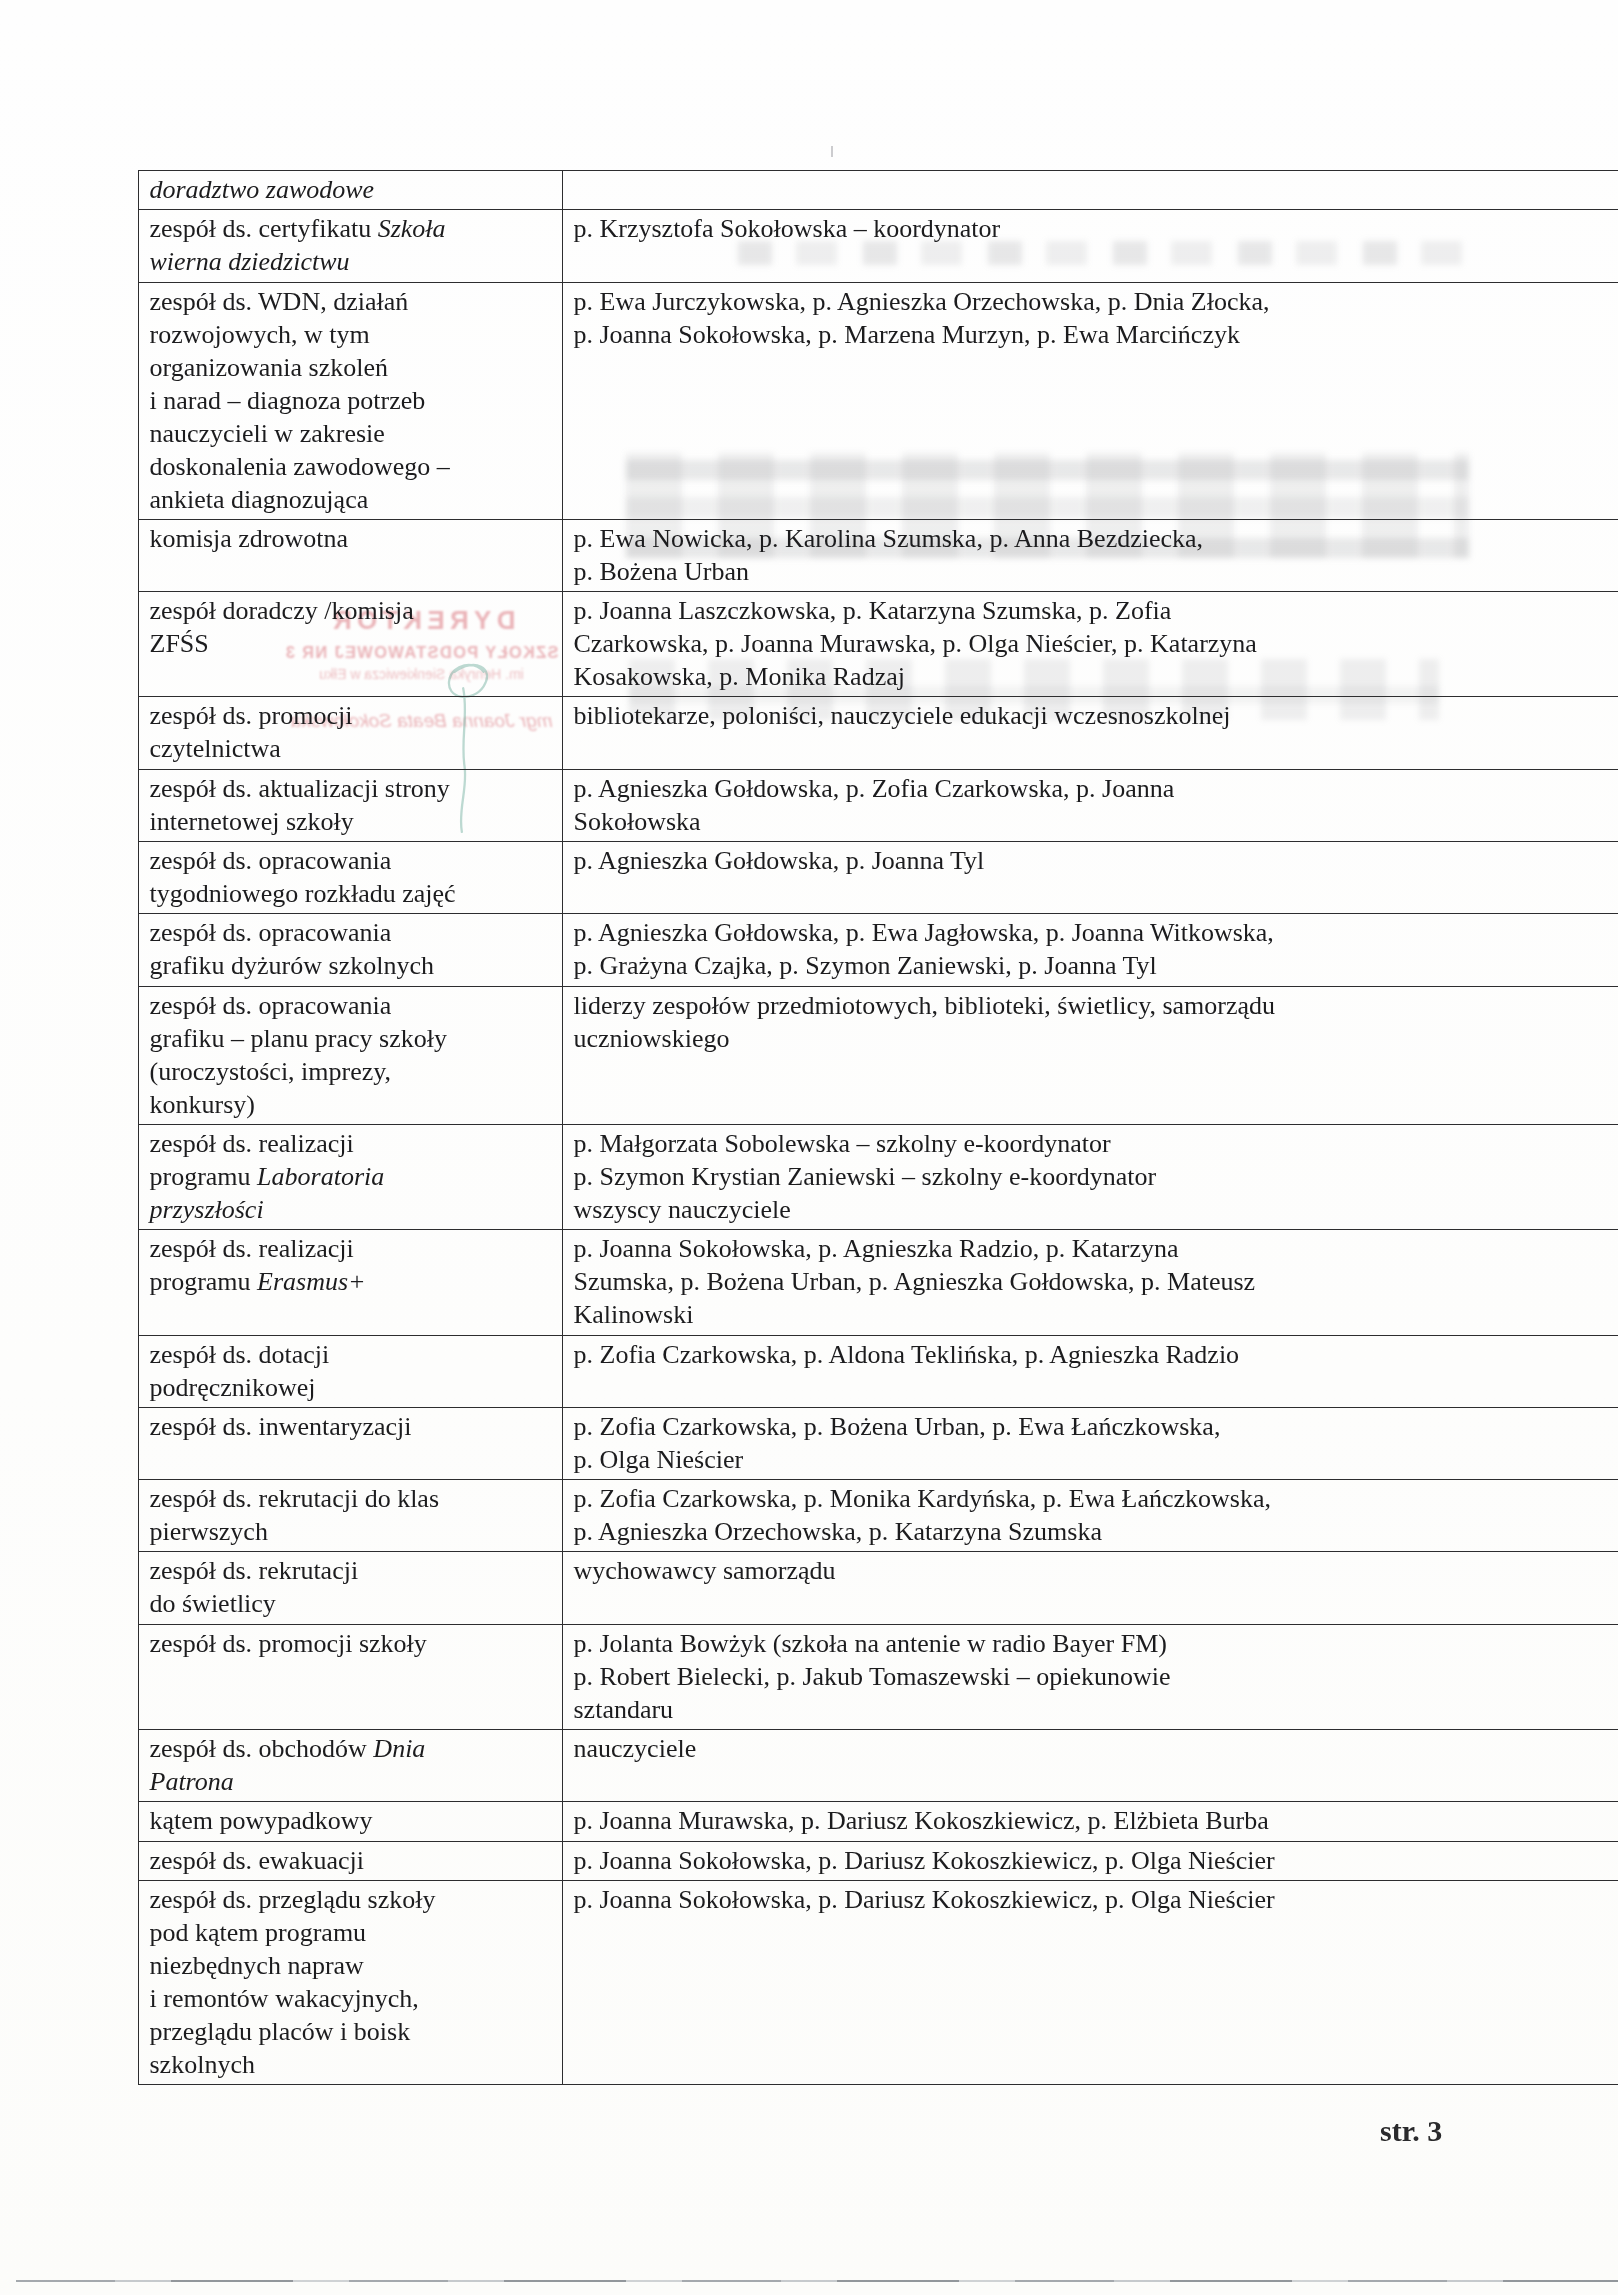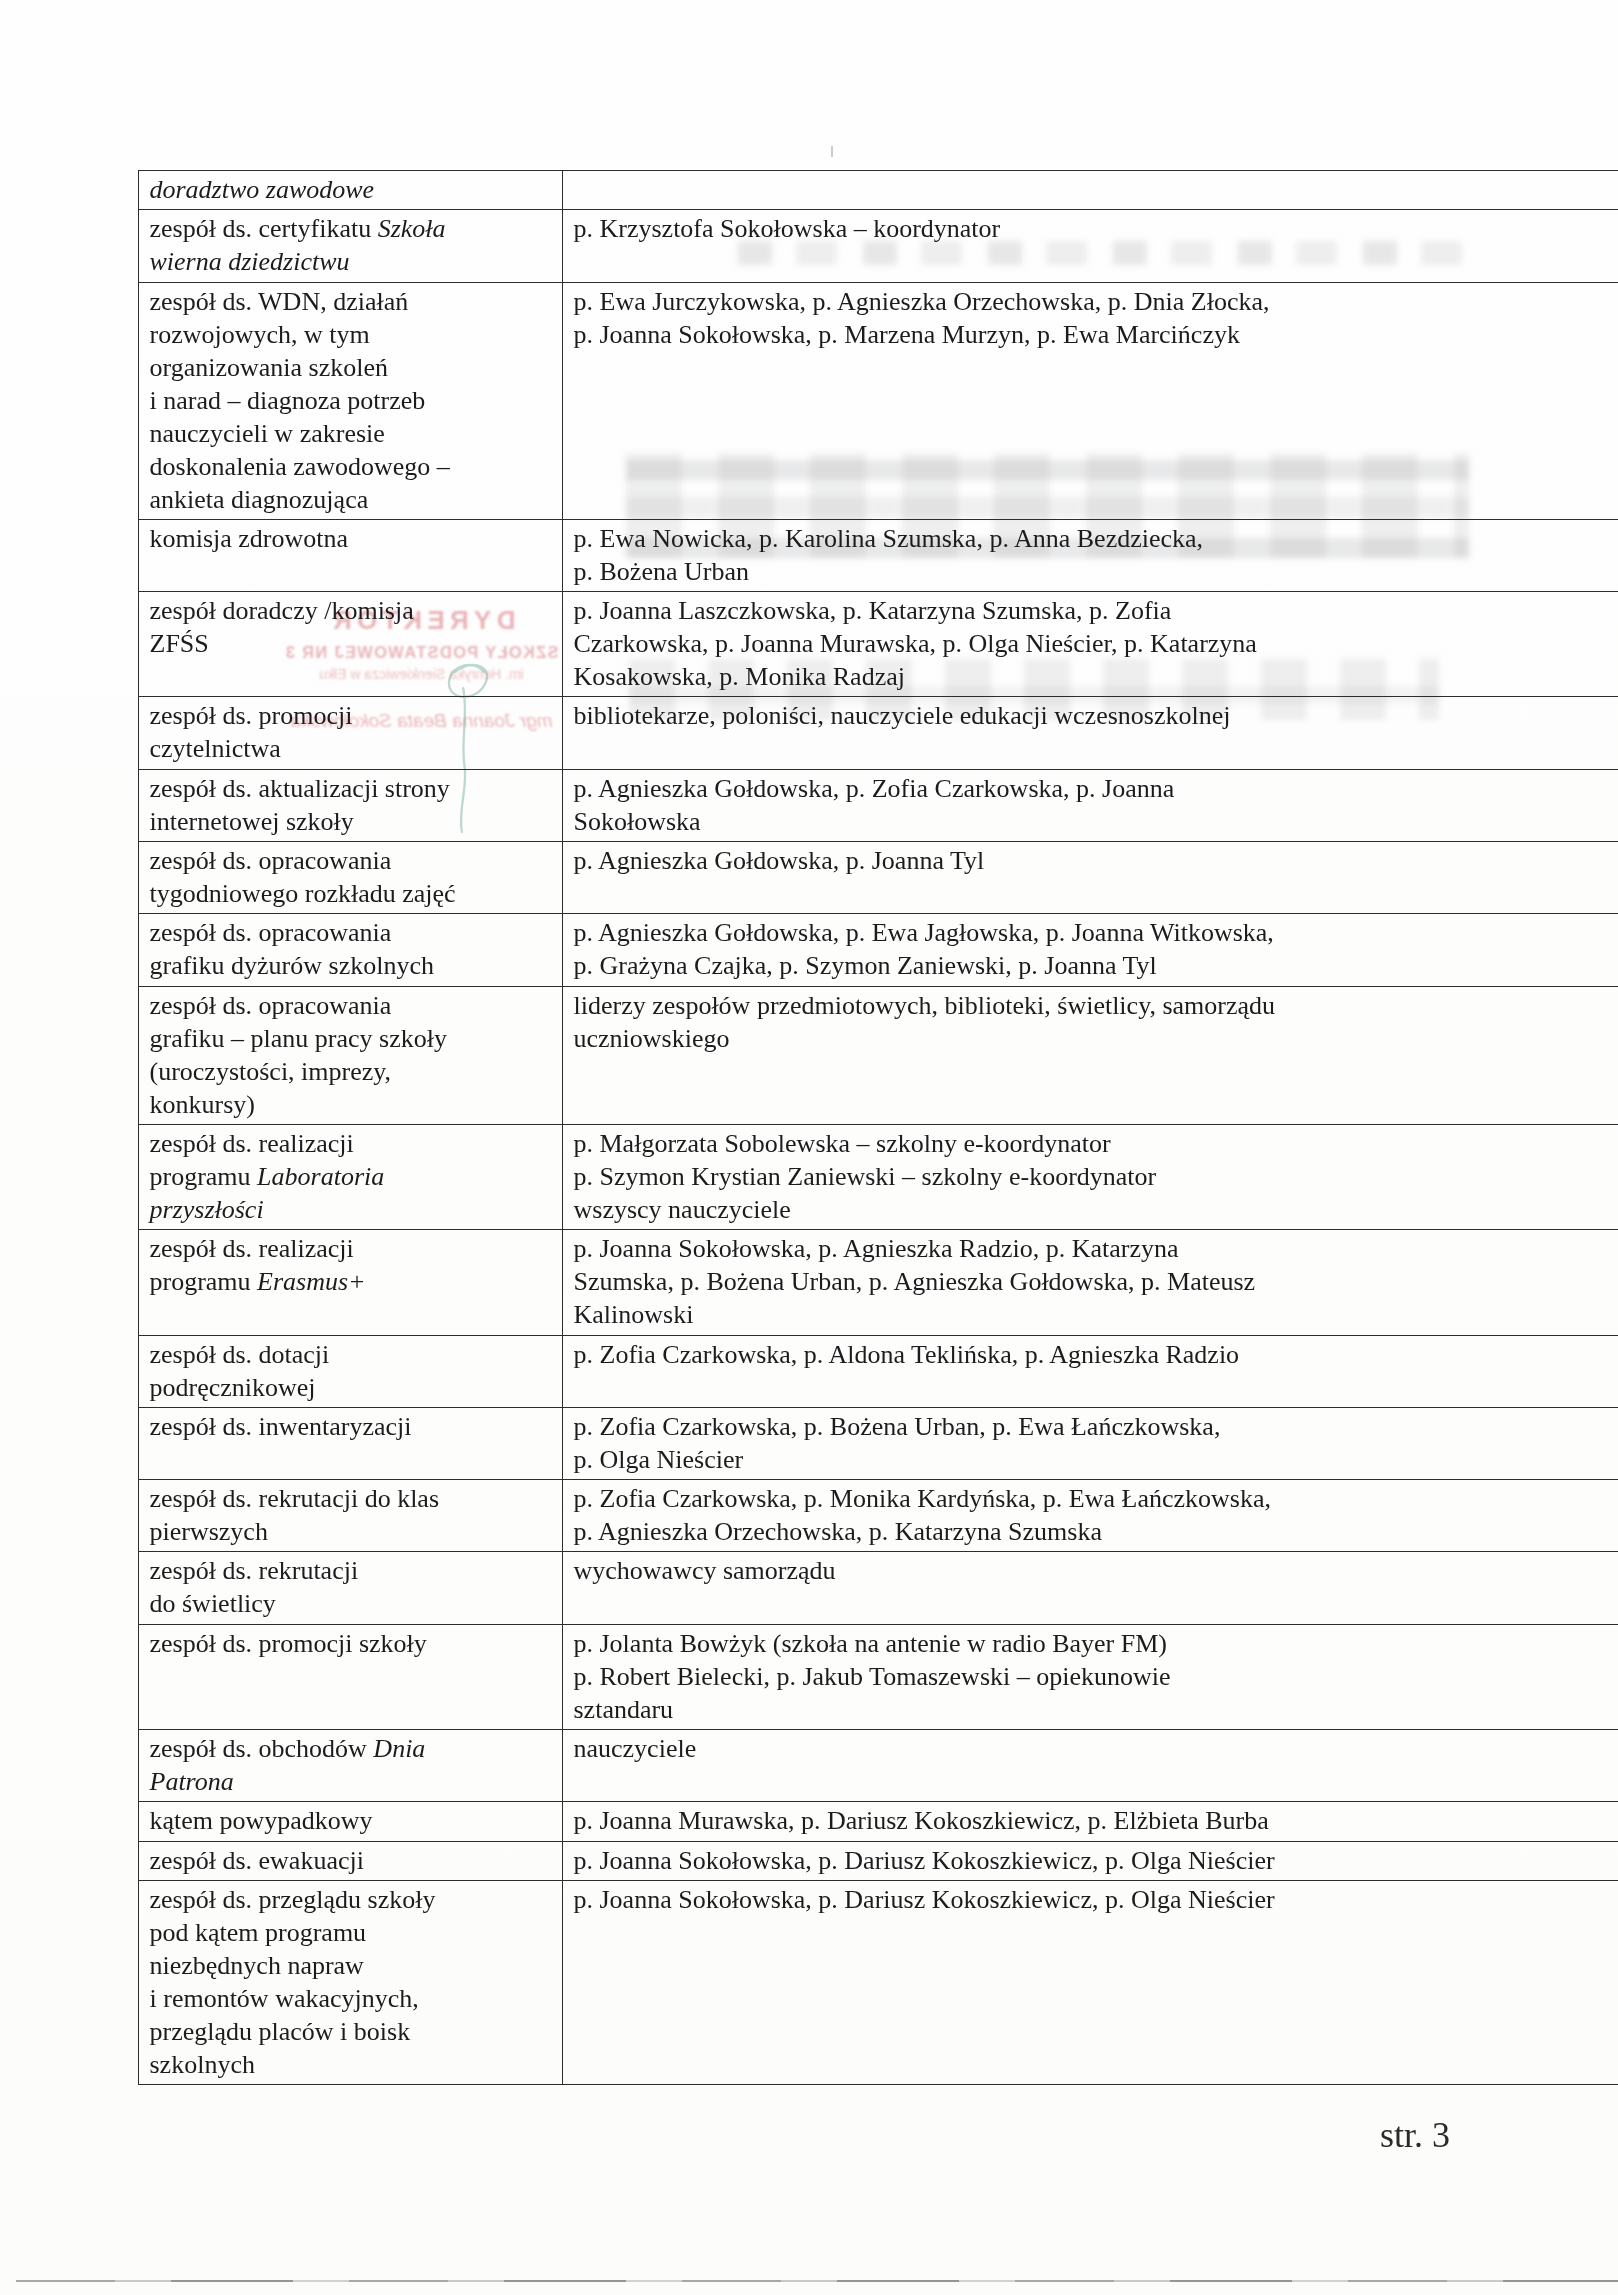--- a/index.html
+++ b/index.html
@@ -37,22 +37,23 @@
   td.team-cell  { width: 424px; padding-left: 9.2px; padding-right: 5.3px; }
   td.members-cell { padding-left: 16px; font-family: Liberation Serif, serif; }
   .line { white-space: nowrap; }
   .it { font-style: italic; }
 
   
   .page-number {
     position: absolute;
     left: 1380px;
     top: 2114px;
-    font-size: 36px;
+    font-size: 30px;
     color: #2a2a2c;
+    font-weight: bold;
   }
 
   
   .stamp {
     position: absolute;
     left: 280px;
     top: 605px;
     width: 283px;
     transform: scaleX(-1);
     color: #d9717a;

